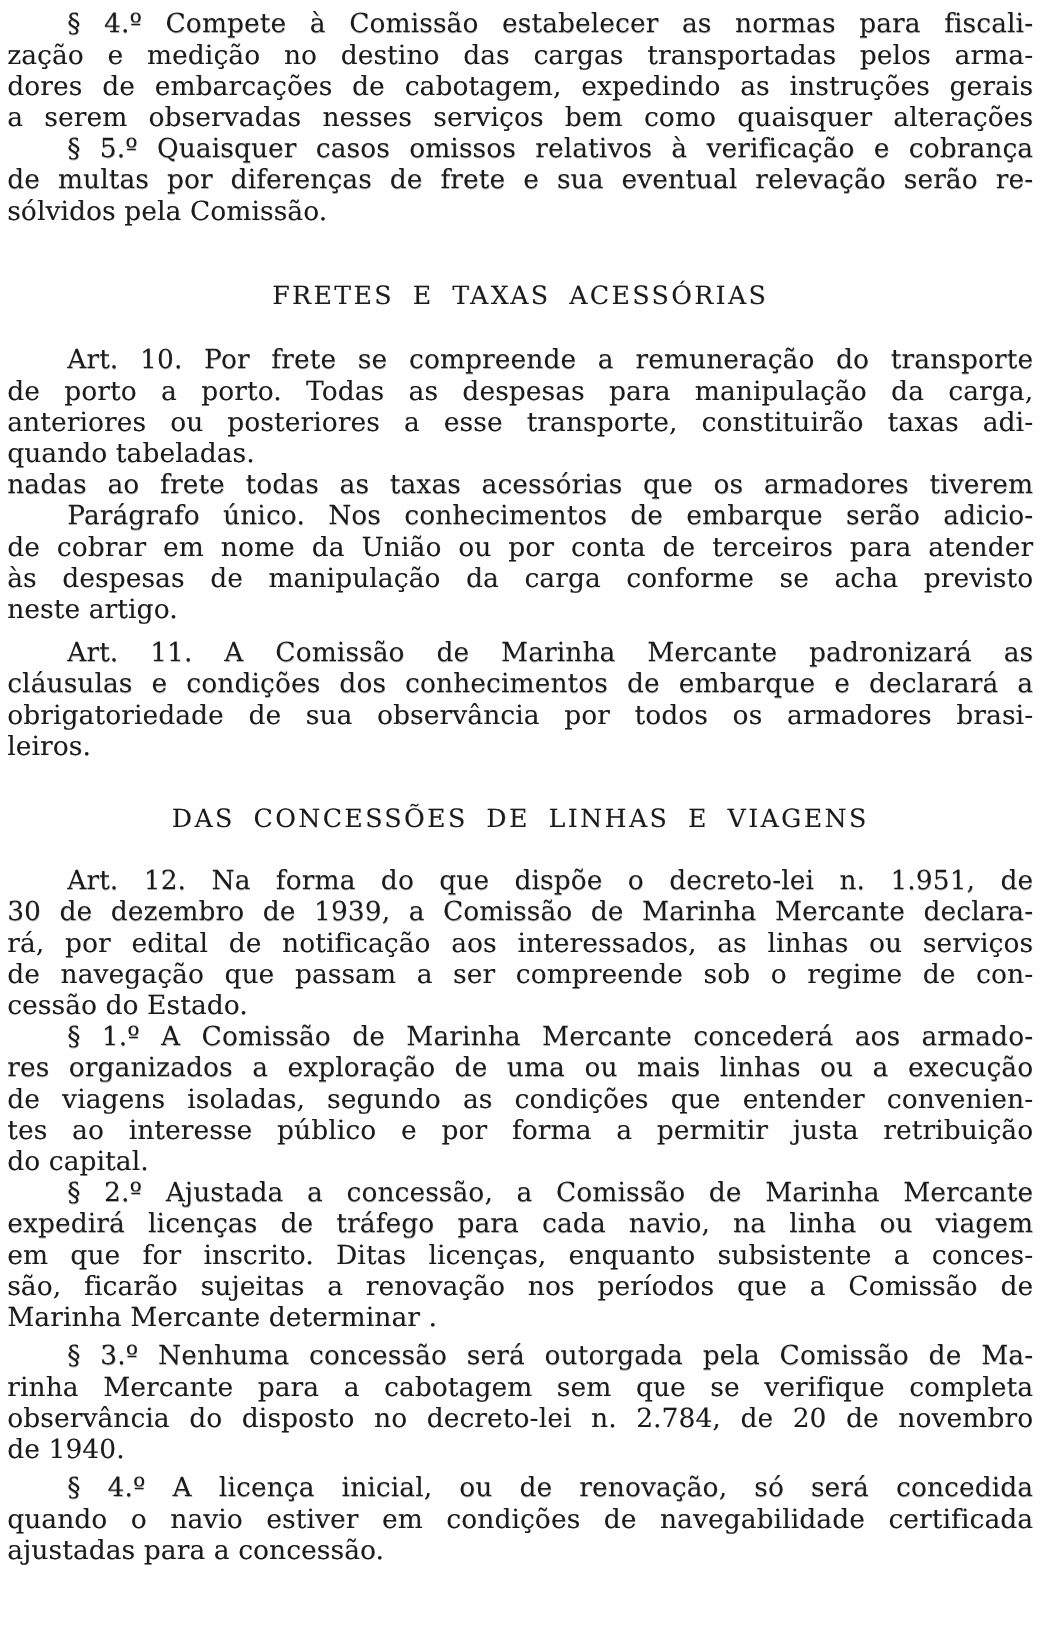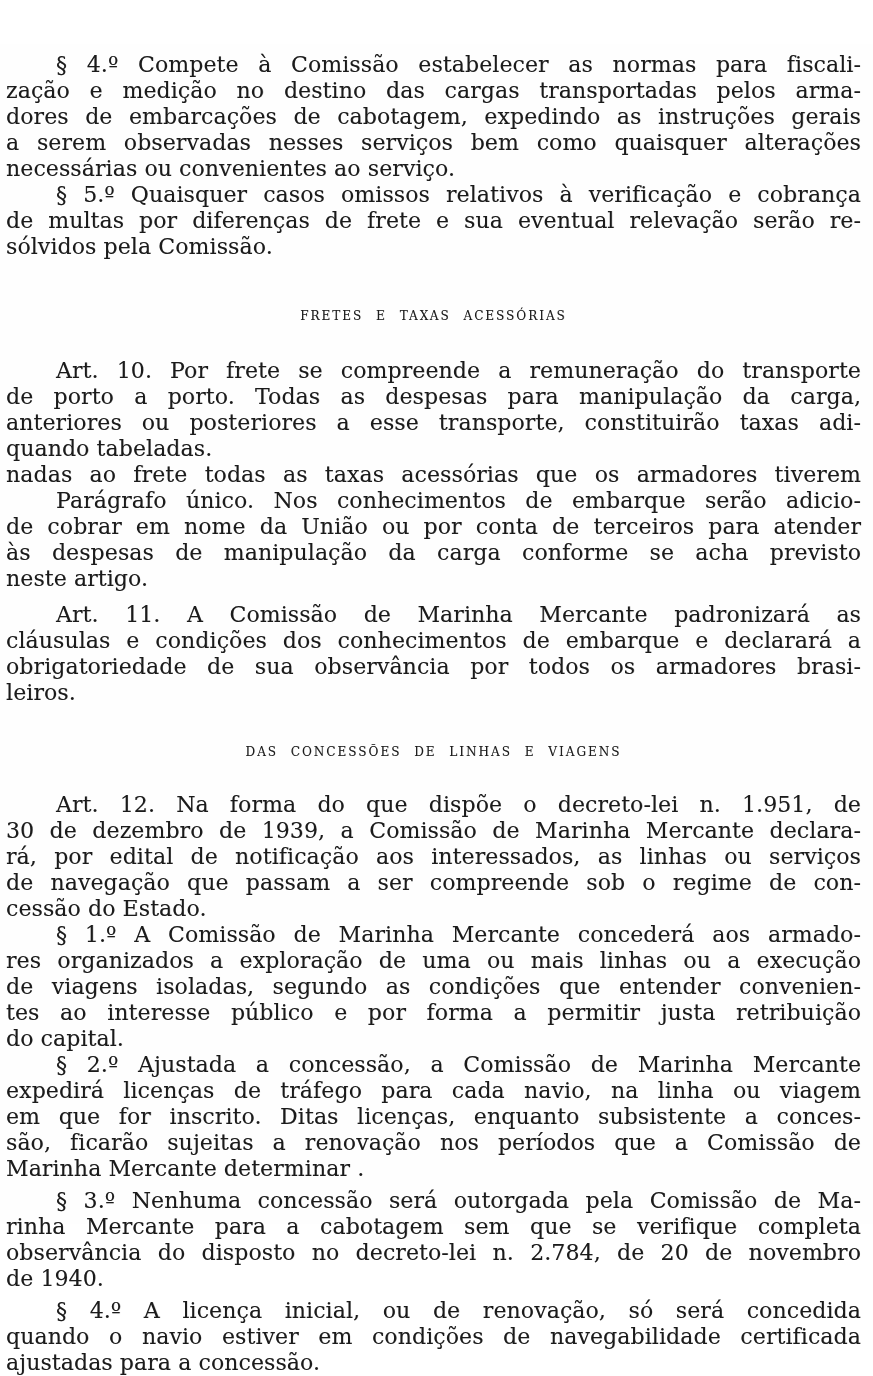--- a/index.html
+++ b/index.html
@@ -8,55 +8,53 @@
   .page {
     width: 873px;
     height: 1180px;
     padding: 8px 12px 0 6px;
     background: #fefefe;
     color: #1b1b1b;
     font-family: "DejaVu Serif", "Liberation Serif", serif;
     font-size: 22px;
     line-height: 26px;
     text-shadow: 0.3px 0.3px 0 rgba(25,25,25,0.35);
-    margin-top: 44px;
   }
   .ln {
     text-align: justify;
     text-align-last: justify;
     white-space: nowrap;
     letter-spacing: 0.1px;
   }
   .ln.first { text-indent: 50px; }
   .ln.end { text-align-last: left; white-space: normal; }
   .par { margin: 0; }
   .par.g10 { margin-top: 10px; }
   .par.g6 { margin-top: 6px; }
   .heading {
     text-align: center;
-    font-size: 12px;
+    font-size: 21px;
     line-height: 24px;
     letter-spacing: 2px;
     word-spacing: 7px;
     color: #1b1b1b;
   }
   .heading.h1 { margin: 44px 0 30px 0; }
   .heading.h2 { margin: 34px 0 28px 0; }
 </style>
 </head>
 <body>
 
 <div class="page">
 
   <div class="par">
     <div class="ln first">§ 4.º Compete à Comissão estabelecer as normas para fiscali-</div>
     <div class="ln">zação e medição no destino das cargas transportadas pelos arma-</div>
     <div class="ln">dores de embarcações de cabotagem, expedindo as instruções gerais</div>
     <div class="ln">a serem observadas nesses serviços bem como quaisquer alterações</div>
-    <div class="ln end">necessárias ou convenientes ao serviço.</div>
   </div>
 
   <div class="par">
     <div class="ln first">§ 5.º Quaisquer casos omissos relativos à verificação e cobrança</div>
     <div class="ln">de multas por diferenças de frete e sua eventual relevação serão re-</div>
     <div class="ln end">sólvidos pela Comissão.</div>
   </div>
 
   <div class="heading h1">FRETES E TAXAS ACESSÓRIAS</div>
 

